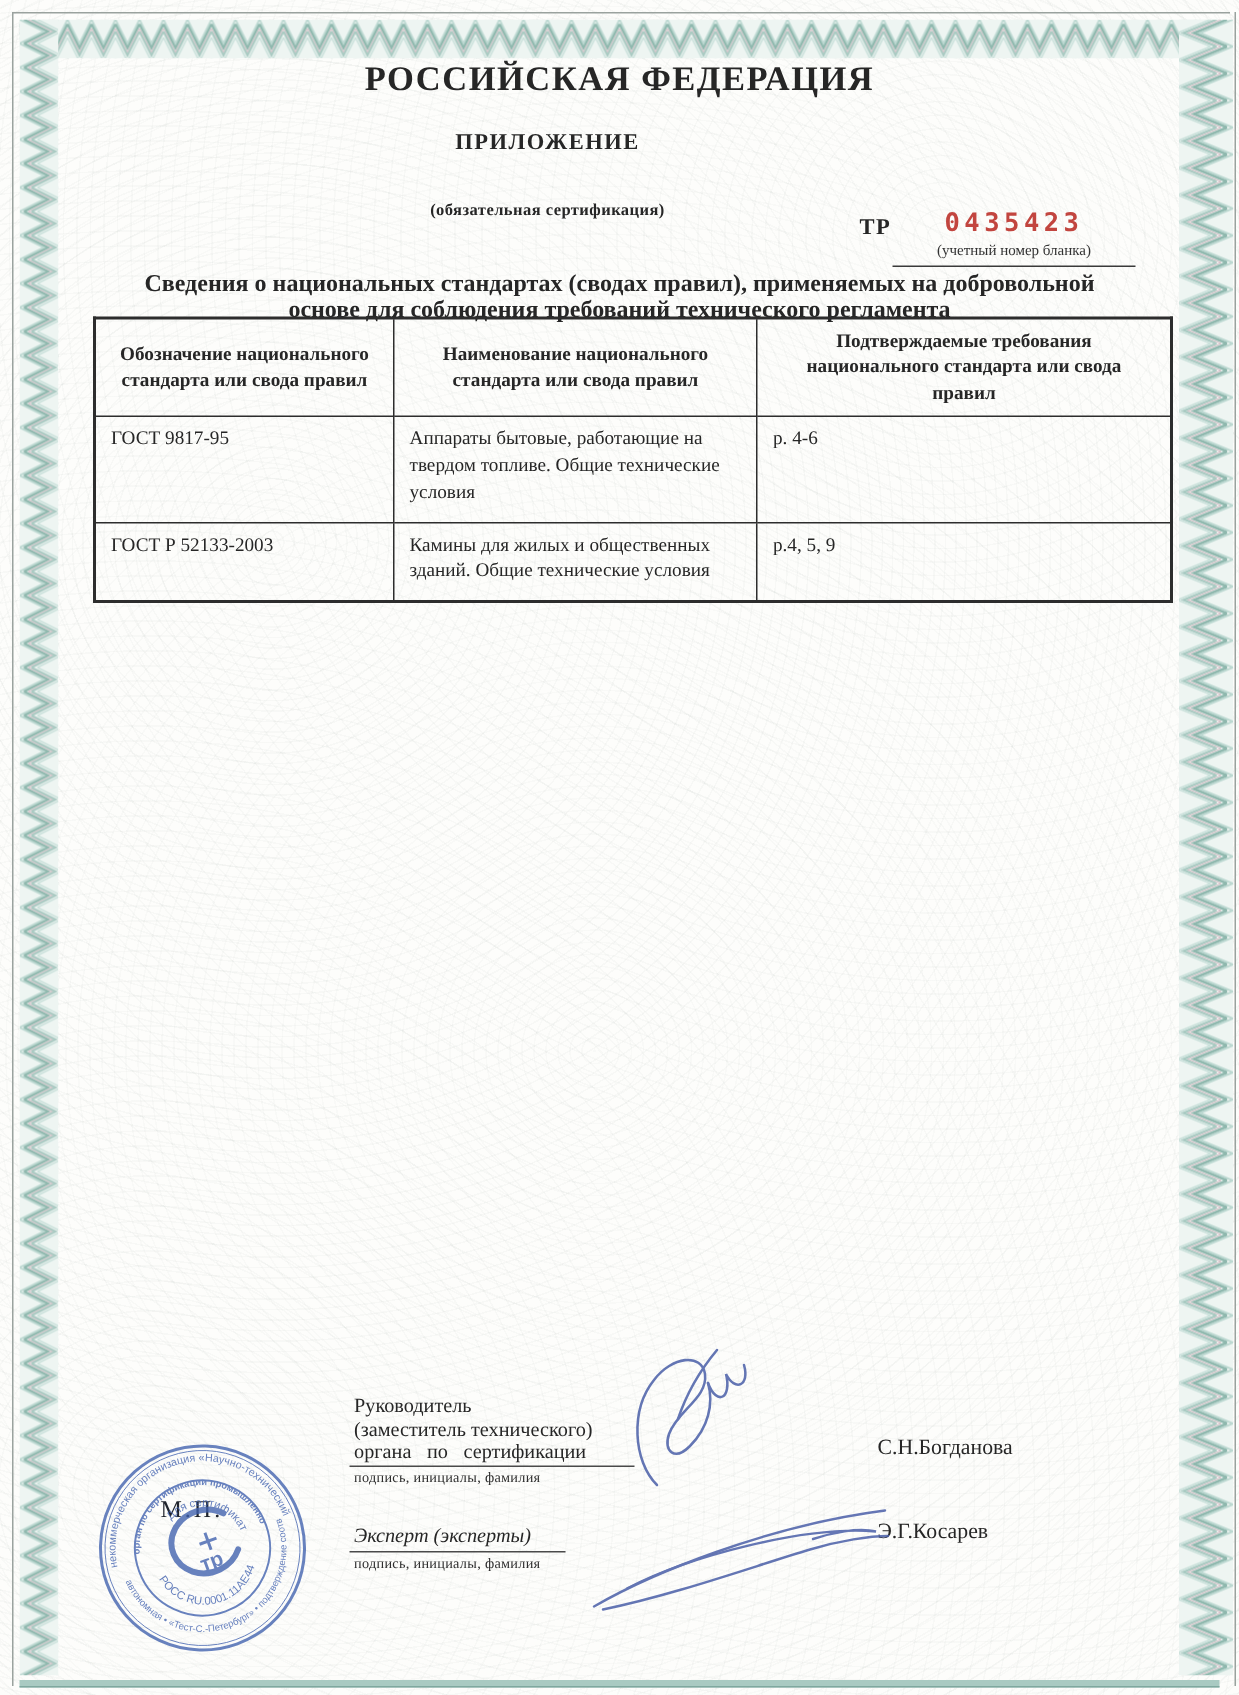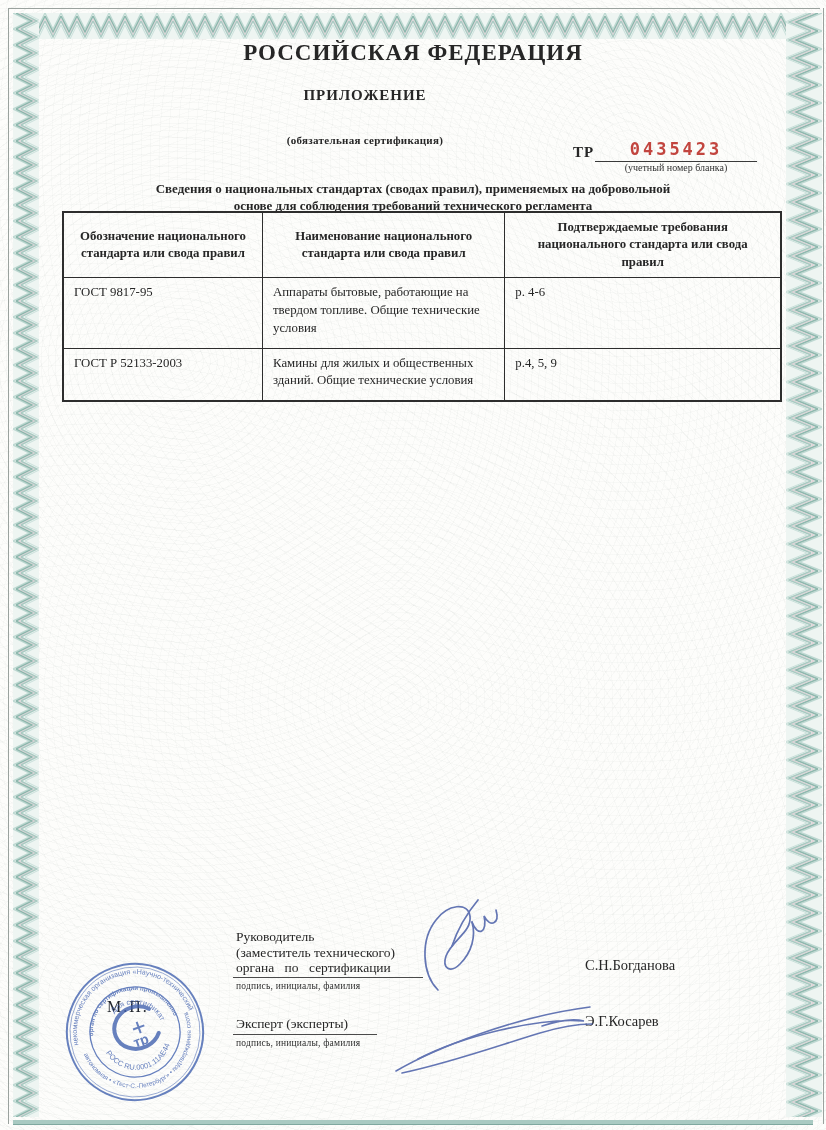--- a/index.html
+++ b/index.html
@@ -21,23 +21,23 @@
   
   .strip{position:absolute;}
   
   .title{left:0;top:40px;width:826px;text-align:center;font-size:23px;font-weight:bold;letter-spacing:1px;}
   .subtitle{left:20px;top:87px;width:690px;text-align:center;font-size:15px;font-weight:bold;letter-spacing:1px;}
   .certline{left:138px;top:104px;display:flex;align-items:flex-end;gap:14px;font-weight:bold;font-size:19px;white-space:nowrap;}
   .certnum{display:inline-block;width:196px;text-align:center;font-weight:normal;font-size:15px;letter-spacing:0.5px;border-bottom:1.4px solid #3a3a3a;padding-bottom:1px;}
   .certkind{left:20px;top:134px;width:690px;text-align:center;font-size:11px;font-weight:bold;letter-spacing:0.3px;}
   .trlabel{left:573px;top:144px;font-size:15px;font-weight:bold;letter-spacing:1px;}
   .blanknum{left:595px;top:139px;width:162px;text-align:center;border-bottom:1.2px solid #3a3a3a;
-    font-family:"DejaVu Sans Mono", monospace;font-weight:bold;font-size:17px;letter-spacing:3px;color:#c2453f;padding-bottom:2px;}
+    font-family:"DejaVu Sans Mono", monospace;font-weight:bold;font-size:17px;letter-spacing:3px;color:#c2453f;padding-bottom:18px;}
   .blankcap{left:595px;top:162px;width:162px;text-align:center;font-size:10px;color:#333;}
-  .introline{left:40px;width:746px;text-align:center;font-size:13px;font-weight:bold;}
+  .introline{left:40px;width:746px;text-align:center;font-size:16px;font-weight:bold;}
   
   table.std{position:absolute;left:62px;top:211px;width:720px;border-collapse:collapse;border:2px solid #2d2d2d;font-size:12.8px;}
   table.std th{border:1px solid #2d2d2d;font-weight:bold;text-align:center;vertical-align:middle;padding:6px 10px;line-height:1.35;}
   table.std td{border:1px solid #2d2d2d;vertical-align:top;text-align:left;padding:6px 8px 10px 10px;line-height:1.4;font-family:Liberation Serif, serif;}
   table.std thead tr{height:54px;}
   table.std tbody tr.r0{height:58px;}
   table.std tbody tr.r1{height:46px;}
   
   .siglabel{font-size:13.5px;line-height:15.5px;}
   .sigcap{font-size:9.5px;letter-spacing:0.2px;color:#2e2e2e;}
@@ -149,21 +149,21 @@
   <div class="abs signame" style="left:585px;top:957px;">С.Н.Богданова</div>
 
   <svg class="abs" style="left:408px;top:898px;" width="120" height="100" viewBox="0 0 120 100">
     <g fill="none" stroke="#4a5fa8" stroke-width="1.7" stroke-linecap="round" opacity="0.85">
       <path d="M70,2 C60,14 50,30 44,48"></path>
       <path d="M30,92 C14,76 12,42 28,22 C40,6 60,4 62,18 C64,34 44,42 38,58 C34,70 42,76 52,66 C64,54 68,38 64,24"></path>
       <path d="M64,24 C70,40 80,34 76,18 C82,30 92,26 88,12"></path>
     </g>
   </svg>
 
-  <div class="abs siglabel" style="left:236px;top:1016px;">Эксперт (эксперты)</div>
+  <div class="abs siglabel" style="left:236px;top:1016px;font-style:italic;">Эксперт (эксперты)</div>
   <div class="sigline" style="left:233px;top:1034px;width:144px;"></div>
   <div class="abs sigcap" style="left:236px;top:1038px;">подпись, инициалы, фамилия</div>
   <div class="abs signame" style="left:585px;top:1013px;">Э.Г.Косарев</div>
 
   <svg class="abs" style="left:388px;top:993px;" width="210" height="85" viewBox="0 0 210 85">
     <g fill="none" stroke="#4a5fa8" stroke-width="1.6" stroke-linecap="round" opacity="0.85">
       <path d="M8,78 C46,56 124,24 202,14"></path>
       <path d="M30,66 C72,44 150,24 196,28 C184,25 166,29 154,33"></path>
       <path d="M14,80 C62,70 112,52 152,40 C172,34 192,31 204,31"></path>
     </g>

